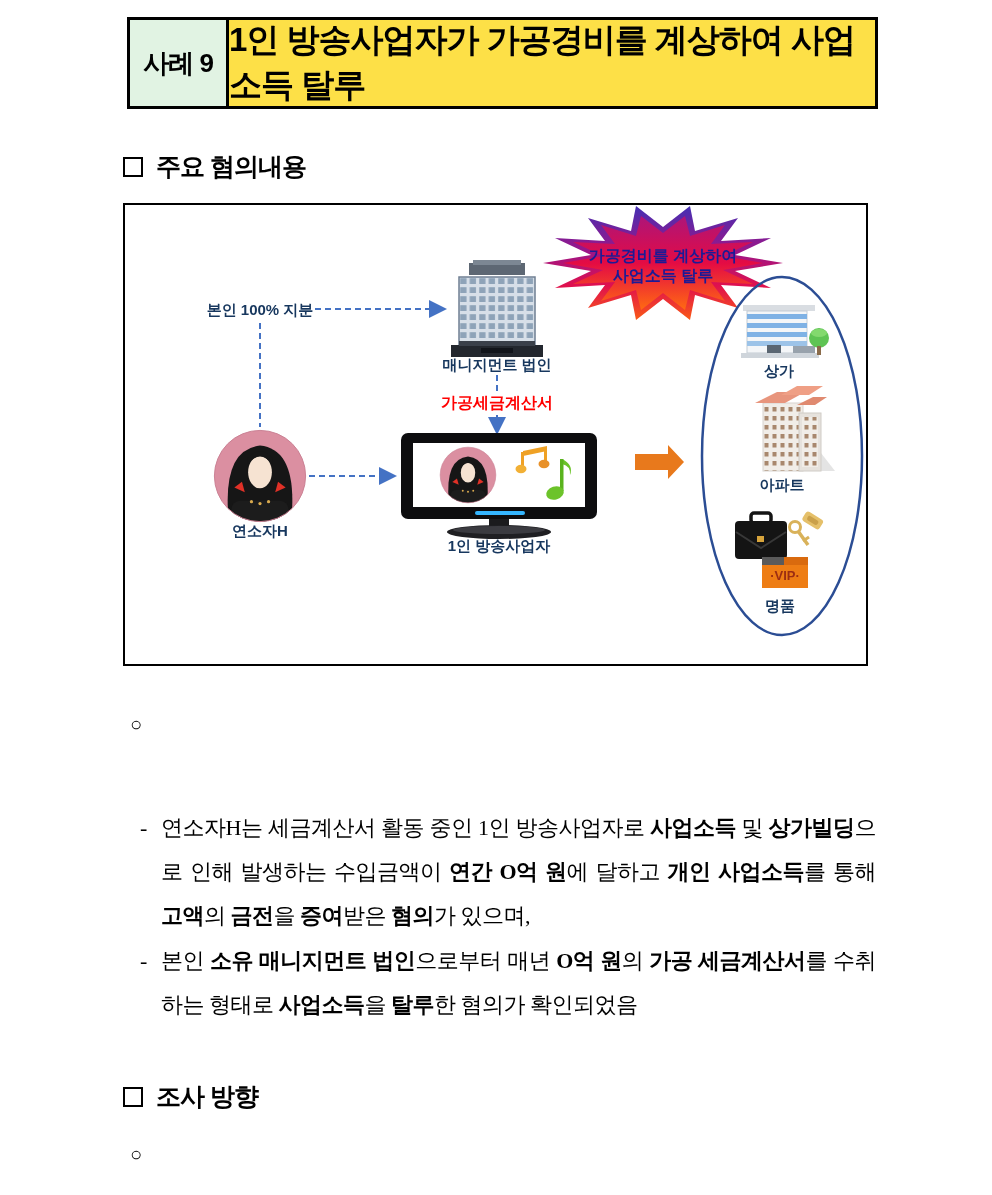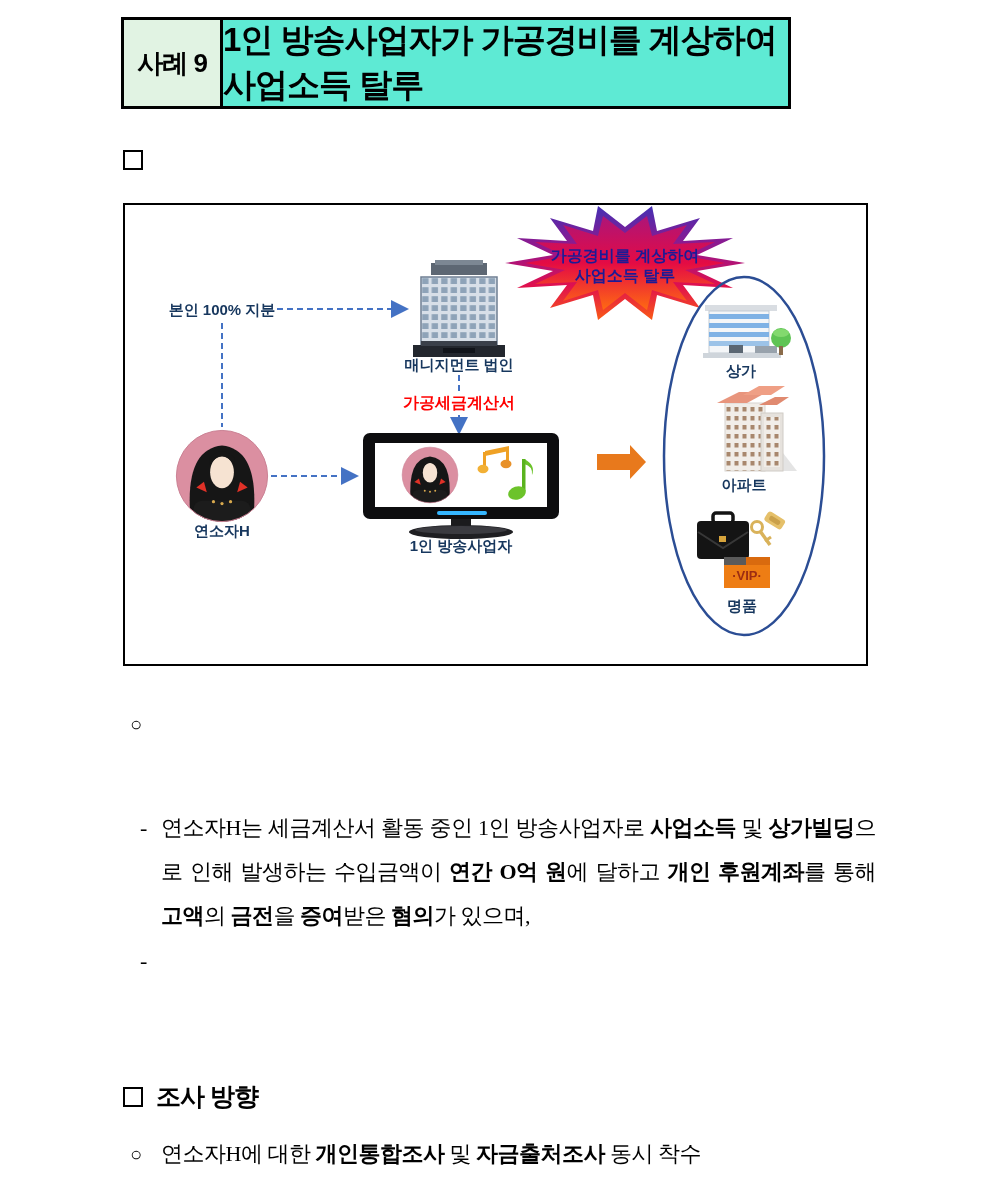--- a/index.html
+++ b/index.html
@@ -1,39 +1,39 @@
 <!DOCTYPE html>
 <html><head>
 <meta charset="utf-8">
 <style>
   html,body{margin:0;padding:0;background:#ffffff;}
   .page{position:relative;width:992px;height:1195px;background:#fff;overflow:hidden;
         font-family:"Liberation Serif","DejaVu Serif",serif;color:#000;}
 
   
-  .case-box{position:absolute;left:121px;top:17px;width:670px;height:92px;
-            border:3px solid #000;display:flex;box-sizing:border-box;background:#5eead4;}
+  .case-box{position:absolute;left:127px;top:17px;width:751px;height:92px;
+            border:3px solid #000;display:flex;box-sizing:border-box;background:#fde047;}
   .case-cell{width:96px;background:#e1f3e3;border-right:3px solid #000;
              display:flex;align-items:center;justify-content:center;
              font-family:"Liberation Sans","DejaVu Sans",sans-serif;
              font-weight:bold;font-size:26px;letter-spacing:-1px;}
   .title-cell{flex:1;display:flex;align-items:center;justify-content:center;
               font-family:Liberation Sans, sans-serif;
               font-weight:bold;font-size:33px;letter-spacing:-1px;}
 
   
   .sec-heading{position:absolute;left:123px;display:flex;align-items:center;
                font-family:"Liberation Sans","DejaVu Sans",sans-serif;
                font-weight:bold;font-size:25px;letter-spacing:-1px;}
   .sq{display:inline-block;width:16px;height:16px;border:2px solid #000;
       margin-right:13px;background:#fff;}
 
   
   .diagram{position:absolute;left:123px;top:203px;width:745px;height:463px;
-           border:2px solid #000;box-sizing:border-box;background:#fff;}
+           border:2px solid #000;box-sizing:border-box;background:#fff;padding-left:38px;}
 
   
   .para{position:absolute;left:121px;width:755px;box-sizing:border-box;
         font-size:22px;line-height:44px;text-align:justify;
         padding-left:40px;letter-spacing:-0.5px;}
   .para b{font-weight:bold;}
   .bullet{position:absolute;top:0;font-size:20px;}
   .bullet.circ{left:9px;}
   .bullet.dash{left:19px;font-size:22px;}
   .para.single{text-align:left;}
@@ -43,20 +43,21 @@
 
 <div class="page">
 
   <div class="case-box">
     <div class="case-cell">사례 9</div>
     <div class="title-cell">1인 방송사업자가 가공경비를 계상하여 사업소득 탈루</div>
   </div>
 
   <div class="sec-heading" style="top:150px;">
     <span class="sq"></span>
+    <span>주요 혐의내용</span>
   </div>
 
   <div class="diagram">
     <svg width="741" height="459" viewBox="0 0 741 459" xmlns="http://www.w3.org/2000/svg">
       <defs>
         <marker id="arrB" markerWidth="9" markerHeight="9" refX="7" refY="4.5" orient="auto">
           <path d="M0,0 L9,4.5 L0,9 Z" fill="#4472c4"></path>
         </marker>
         <linearGradient id="burstOut" x1="0" y1="0" x2="0" y2="1">
           <stop offset="0" stop-color="#4430b4"></stop>
@@ -201,30 +202,30 @@
       <text x="617" y="406" text-anchor="middle" font-family="Liberation Sans, DejaVu Sans, sans-serif" font-size="15" font-weight="bold" fill="#17375e">명품</text>
     </svg>
   </div>
 
   <div class="para" style="top:702px;">
     <span class="bullet circ">○</span>
   </div>
 
   <div class="para" style="top:806px;">
     <span class="bullet dash">-</span>
-    <span><span>연소자H는 세금계산서 활동 중인 1인 방송사업자로 </span><b>사업소득</b><span> 및 </span><b>상가빌딩</b><span>으로 인해 발생하는 수입금액이 </span><b>연간 O억 원</b><span>에 달하고 </span><b>개인 후원계좌</b><span>를 통해 </span><b>고액</b><span>의 </span><b>금전</b><span>을 </span><b>증여</b><span>받은 </span><b>혐의</b><span>가 있으며,</span></span>
+    <span><span>연소자H는 세금계산서 활동 중인 1인 방송사업자로 </span><b>사업소득</b><span> 및 </span><b>상가빌딩</b><span>으로 인해 발생하는 수입금액이 </span><b>연간 O억 원</b><span>에 달하고 </span><b>개인 사업소득</b><span>를 통해 </span><b>고액</b><span>의 </span><b>금전</b><span>을 </span><b>증여</b><span>받은 </span><b>혐의</b><span>가 있으며,</span></span>
   </div>
 
   <div class="para" style="top:939px;">
     <span class="bullet dash">-</span>
+    <span><span>본인 </span><b>소유 매니지먼트 법인</b><span>으로부터 매년 </span><b>O억 원</b><span>의 </span><b>가공 세금계산서</b><span>를 수취하는 형태로 </span><b>사업소득</b><span>을 </span><b>탈루</b><span>한 혐의가 확인되었음</span></span>
   </div>
 
   <div class="sec-heading" style="top:1080px;">
     <span class="sq"></span>
     <span>조사 방향</span>
   </div>
 
   <div class="para single" style="top:1132px;">
     <span class="bullet circ">○</span>
-    <span><span>연소자H에 대한 </span><b>개인통합조사</b><span> 및 </span><b>자금출처조사</b><span> 동시 착수</span></span>
   </div>
 
 </div>
 
 </body></html>

